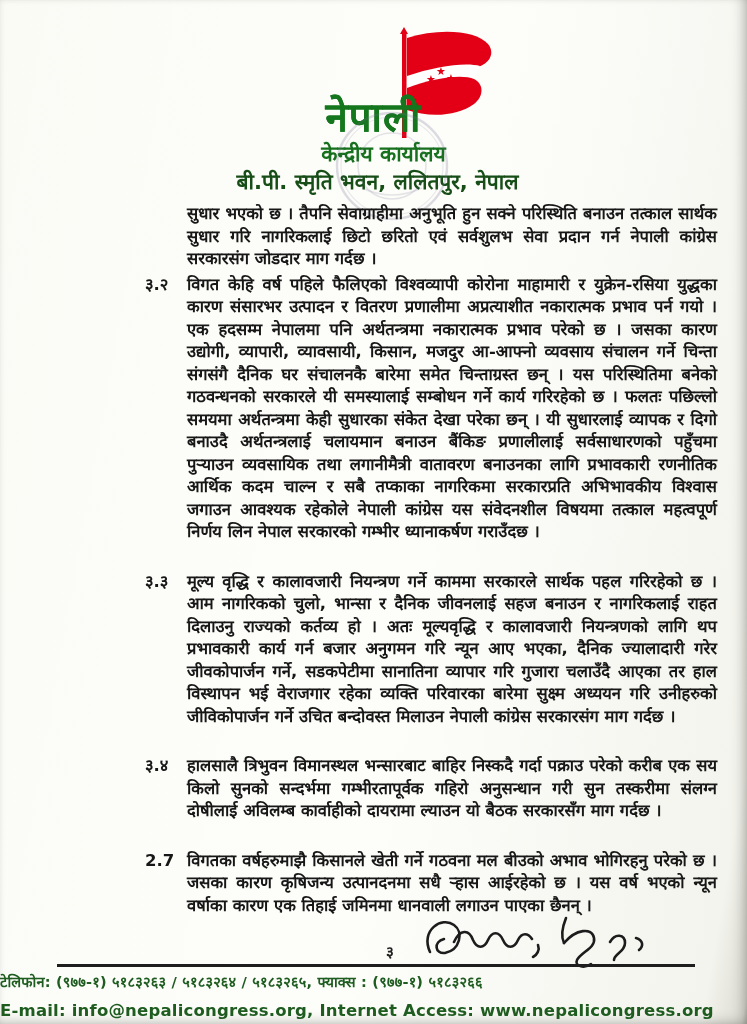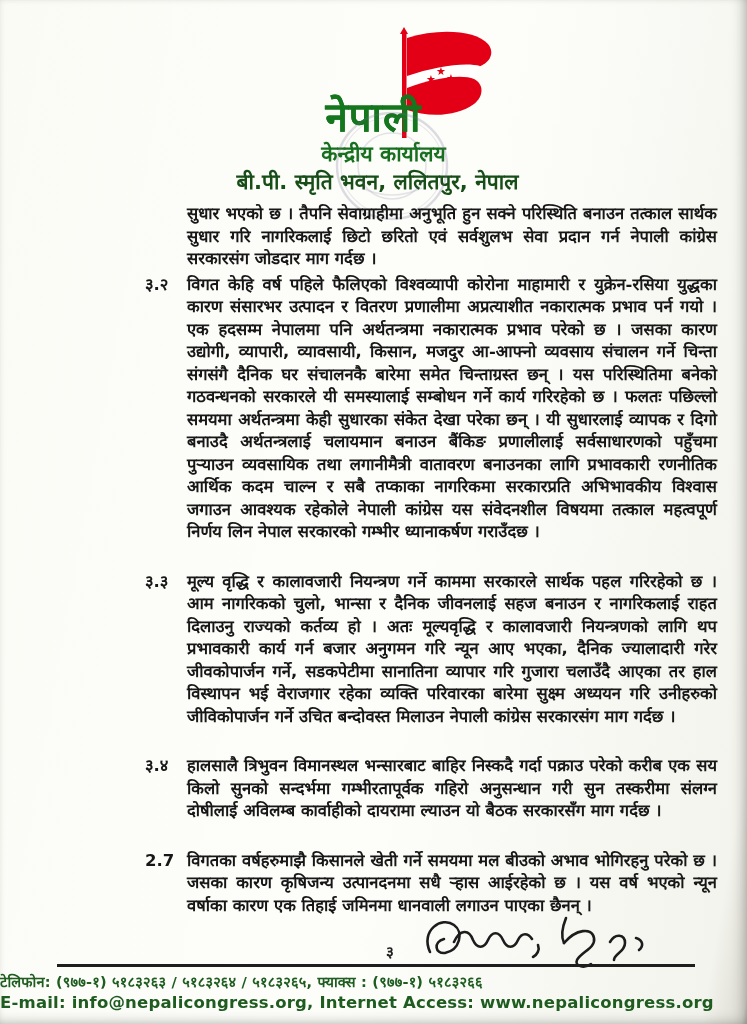--- a/index.html
+++ b/index.html
@@ -37,21 +37,21 @@
   .para .txt{flex:1;text-align:justify;}
   .para.intro .txt{text-align:justify;}
   .para.gap{margin-top:27px;}
   .para.tight{margin-top:3px;}
   
   .page-num{position:absolute;left:386px;top:941px;font-size:15px;font-weight:600;color:#222;}
   .signature{position:absolute;left:414px;top:912px;width:244px;height:64px;}
   .foot-rule{position:absolute;left:57px;top:964px;width:638px;height:3px;background:#1e1e1e;}
   .foot-text{position:absolute;top:971px;left:0;width:100%;text-align:left;color:#1e5c20;}
   .foot-phone{font-size:14.5px;font-weight:bold;letter-spacing:.2px;}
-  .foot-email{font-size:16.5px;font-weight:bold;margin-top:2px;letter-spacing:.2px;}
+  .foot-email{font-size:16.5px;font-weight:bold;margin-top:10px;letter-spacing:.2px;}
 </style>
 </head>
 <body>
 
 <div class="page">
 
   <div class="hdr">
 
     <div class="flag-wrap">
       <svg width="176" height="116" viewBox="0 0 176 116">
@@ -113,21 +113,21 @@
       <span class="txt">मूल्य वृद्धि र कालावजारी नियन्त्रण गर्ने काममा सरकारले सार्थक पहल गरिरहेको छ । आम नागरिकको चुलो, भान्सा र दैनिक जीवनलाई सहज बनाउन र नागरिकलाई राहत दिलाउनु राज्यको कर्तव्य हो । अतः मूल्यवृद्धि र कालावजारी नियन्त्रणको लागि थप प्रभावकारी कार्य गर्न बजार अनुगमन गरि न्यून आए भएका, दैनिक ज्यालादारी गरेर जीवकोपार्जन गर्ने, सडकपेटीमा सानातिना व्यापार गरि गुजारा चलाउँदै आएका तर हाल विस्थापन भई वेराजगार रहेका व्यक्ति परिवारका बारेमा सुक्ष्म अध्ययन गरि उनीहरुको जीविकोपार्जन गर्ने उचित बन्दोवस्त मिलाउन नेपाली कांग्रेस सरकारसंग माग गर्दछ ।</span>
     </div>
 
     <div class="para gap">
       <span class="num">३.४</span>
       <span class="txt">हालसालै त्रिभुवन विमानस्थल भन्सारबाट बाहिर निस्कदै गर्दा पक्राउ परेको करीब एक सय किलो सुनको सन्दर्भमा गम्भीरतापूर्वक गहिरो अनुसन्धान गरी सुन तस्करीमा संलग्न दोषीलाई अविलम्ब कार्वाहीको दायरामा ल्याउन यो बैठक सरकारसँग माग गर्दछ ।</span>
     </div>
 
     <div class="para gap">
       <span class="num">2.7</span>
-      <span class="txt">विगतका वर्षहरुमाझै किसानले खेती गर्ने समयमा मल बीउको अभाव भोगिरहनु परेको छ । जसका कारण कृषिजन्य उत्पानदनमा सधै ऱ्हास आईरहेको छ । यस वर्ष भएको न्यून वर्षाका कारण एक तिहाई जमिनमा धानवाली लगाउन पाएका छैनन् ।</span>
+      <span class="txt">विगतका वर्षहरुमाझै किसानले खेती गर्ने गठवना मल बीउको अभाव भोगिरहनु परेको छ । जसका कारण कृषिजन्य उत्पानदनमा सधै ऱ्हास आईरहेको छ । यस वर्ष भएको न्यून वर्षाका कारण एक तिहाई जमिनमा धानवाली लगाउन पाएका छैनन् ।</span>
     </div>
   </div>
 
   <div class="page-num">३</div>
 
   <div class="signature">
     <svg width="244" height="64" viewBox="0 0 244 64">
       <g fill="none" stroke="#1c1c1c" stroke-width="2.6" stroke-linecap="round">
         <path d="M16,40 C6,18 28,4 40,13 C50,20 46,38 31,41 C21,42 19,30 30,27"></path>
         <path d="M40,30 C46,17 55,17 59,28 C63,37 70,37 74,28 C78,19 85,19 89,28 C93,37 100,37 104,28 C108,20 114,21 118,27"></path>

